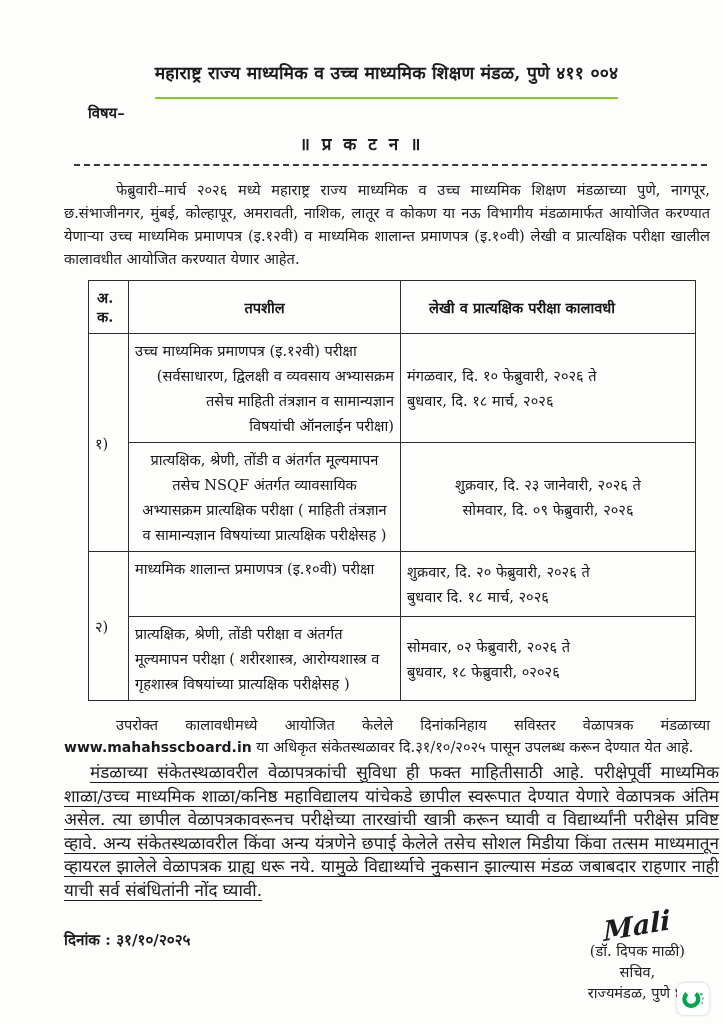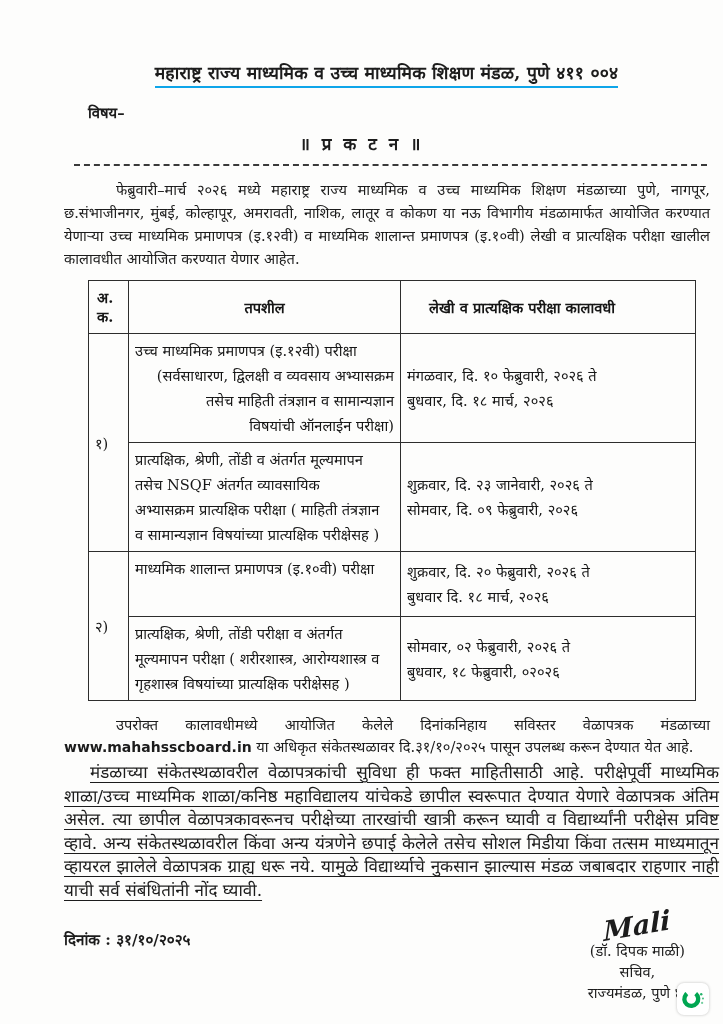--- a/index.html
+++ b/index.html
@@ -9,21 +9,21 @@
     font-family:"DejaVu Serif","Liberation Serif",serif;
     color:#1c1c1c;
   }
   .page{
     position:absolute;inset:0;background:#fdfdfc;
   }
   .doc-title{
     margin:60px 14px 0 64px;text-align:center;
     font-size:17.5px;font-weight:bold;letter-spacing:0.2px;
   }
-  .doc-title .u{border-bottom:2px solid #0ea5e9;padding-bottom:3px;}
+  .doc-title .u{border-bottom:2px solid #84cc16;padding-bottom:14px;}
   .subject{
     margin:18px 10px 0 88px;display:flex;gap:9px;
     font-size:14.8px;font-weight:600;line-height:21px;
   }
   .subject .lbl{white-space:nowrap;}
   .prakatan{
     text-align:center;margin-top:9px;
     font-size:17px;font-weight:bold;letter-spacing:3px;
   }
   .dashline{
@@ -43,21 +43,21 @@
   col.c-sr{width:40px;} col.c-detail{width:272px;} col.c-period{width:295px;}
   .hdr th{font-weight:600;height:44px;}
   .hdr .h-sr{text-align:left;padding-left:8px;line-height:19px;font-weight:600;}
   .hdr .h-detail{text-align:center;margin-left:8px;}
   .hdr .h-period{text-align:left;padding-left:28px;}
   td.sr{vertical-align:top;text-align:left;padding:8px 2px 0 8px;}
   td.detail{vertical-align:top;padding:7px 8px 6px 12px;line-height:25px;}
   td.detail .center{text-align:right;}
   td.period{padding-left:14px;line-height:25px;}
   tr.r1a td.detail,tr.r1a td.period{height:100px;}
-  tr.r1b td.detail,tr.r1b td.period{height:78px;}
+  tr.r1b td.detail,tr.r1b td.period{height:78px;text-align:center;}
   tr.r2a td.detail,tr.r2a td.period{height:56px;}
   tr.r2b td.detail,tr.r2b td.period{height:64px;}
   tr.r2a td.detail{vertical-align:top;}
   .para2{margin:13px 13px 0 64px;font-size:14.6px;line-height:21.5px;}
   .para2 .l1{display:block;text-indent:52px;text-align:justify;text-align-last:justify;}
   .para2 .url{font-family:"DejaVu Sans","Liberation Sans",sans-serif;font-weight:bold;font-size:14px;}
   .para3{
     margin:3px 4px 0 64px;font-size:17px;line-height:23.6px;
     text-align:justify;text-indent:26px;
     text-decoration:underline;text-underline-offset:4px;text-decoration-thickness:1.2px;

